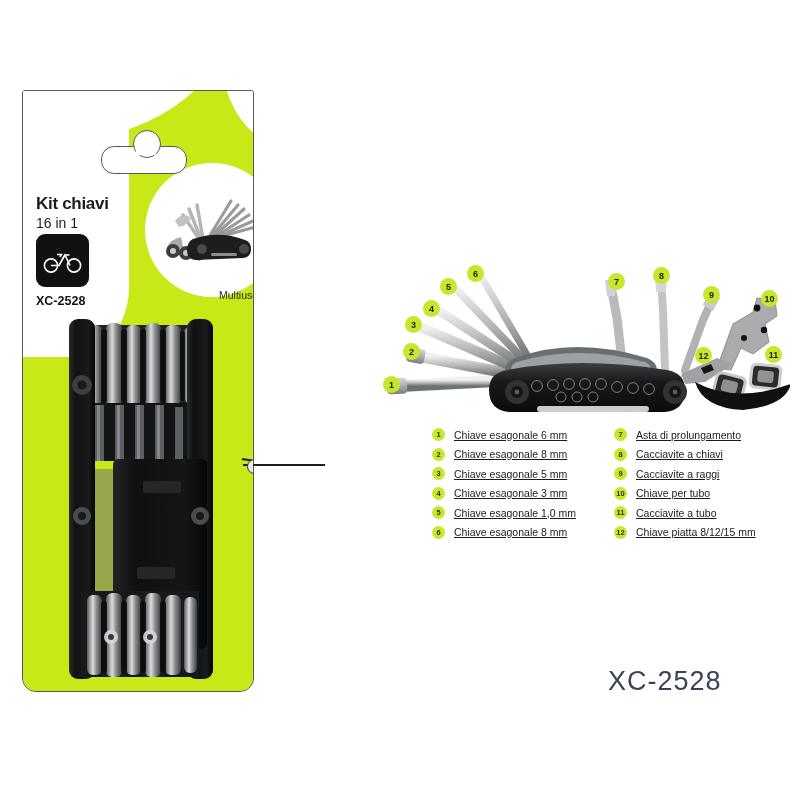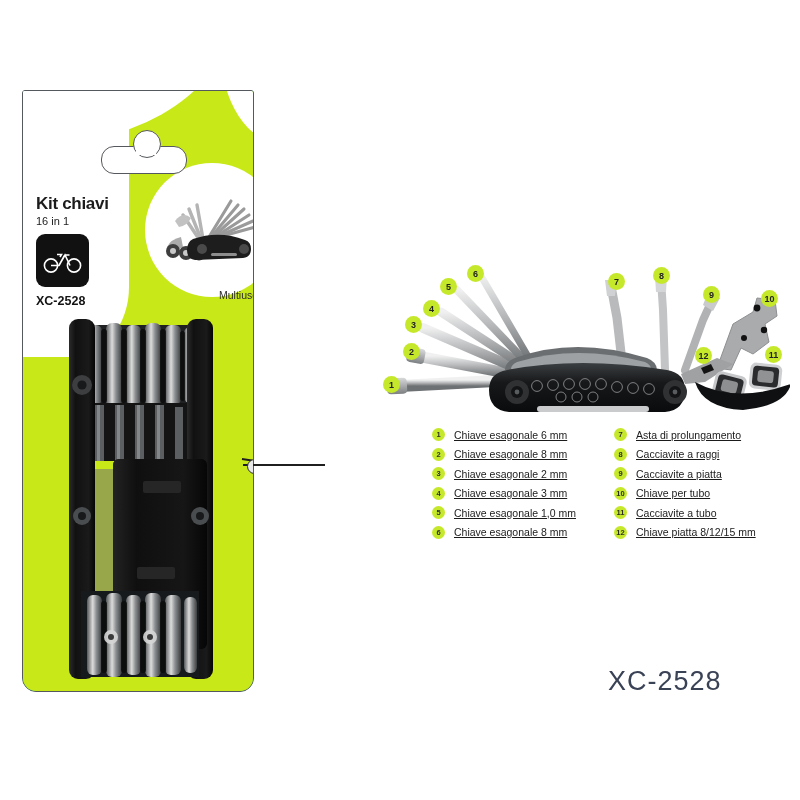--- a/index.html
+++ b/index.html
@@ -86,21 +86,21 @@
     z-index: 7;
   }
 
   .pkg-title {
     position: absolute; left: 13px; top: 103px;
     font-size: 17px; font-weight: bold; color: #1c1c1c;
     letter-spacing: -0.3px; z-index: 8;
   }
   .pkg-sub {
     position: absolute; left: 13px; top: 124px;
-    font-size: 11px; color: #1c1c1c; z-index: 8;
+    font-size: 14px; color: #1c1c1c; z-index: 8;
   }
   .bike-badge {
     position: absolute; left: 13px; top: 143px;
     width: 53px; height: 53px;
     background: #111111; border-radius: 9px; z-index: 8;
     display: flex; align-items: center; justify-content: center;
   }
   .pkg-code {
     position: absolute; left: 13px; top: 203px;
     font-size: 12.5px; font-weight: bold; color: #141414; z-index: 8;
@@ -465,21 +465,21 @@
       <div class="legend-row">
         <span class="lg-num">1</span>
         <span class="lg-txt">Chiave esagonale 6 mm</span>
       </div>
       <div class="legend-row">
         <span class="lg-num">2</span>
         <span class="lg-txt">Chiave esagonale 8 mm</span>
       </div>
       <div class="legend-row">
         <span class="lg-num">3</span>
-        <span class="lg-txt">Chiave esagonale 2 mm</span>
+        <span class="lg-txt">Chiave esagonale 5 mm</span>
       </div>
       <div class="legend-row">
         <span class="lg-num">4</span>
         <span class="lg-txt">Chiave esagonale 3 mm</span>
       </div>
       <div class="legend-row">
         <span class="lg-num">5</span>
         <span class="lg-txt">Chiave esagonale 1,0 mm</span>
       </div>
       <div class="legend-row">
@@ -488,25 +488,25 @@
       </div>
     </div>
 
     <div class="legend-col">
       <div class="legend-row">
         <span class="lg-num">7</span>
         <span class="lg-txt">Asta di prolungamento</span>
       </div>
       <div class="legend-row">
         <span class="lg-num">8</span>
+        <span class="lg-txt">Cacciavite a chiavi</span>
+      </div>
+      <div class="legend-row">
+        <span class="lg-num">9</span>
         <span class="lg-txt">Cacciavite a raggi</span>
-      </div>
-      <div class="legend-row">
-        <span class="lg-num">9</span>
-        <span class="lg-txt">Cacciavite a piatta</span>
       </div>
       <div class="legend-row">
         <span class="lg-num">10</span>
         <span class="lg-txt">Chiave per tubo</span>
       </div>
       <div class="legend-row">
         <span class="lg-num">11</span>
         <span class="lg-txt">Cacciavite a tubo</span>
       </div>
       <div class="legend-row">

